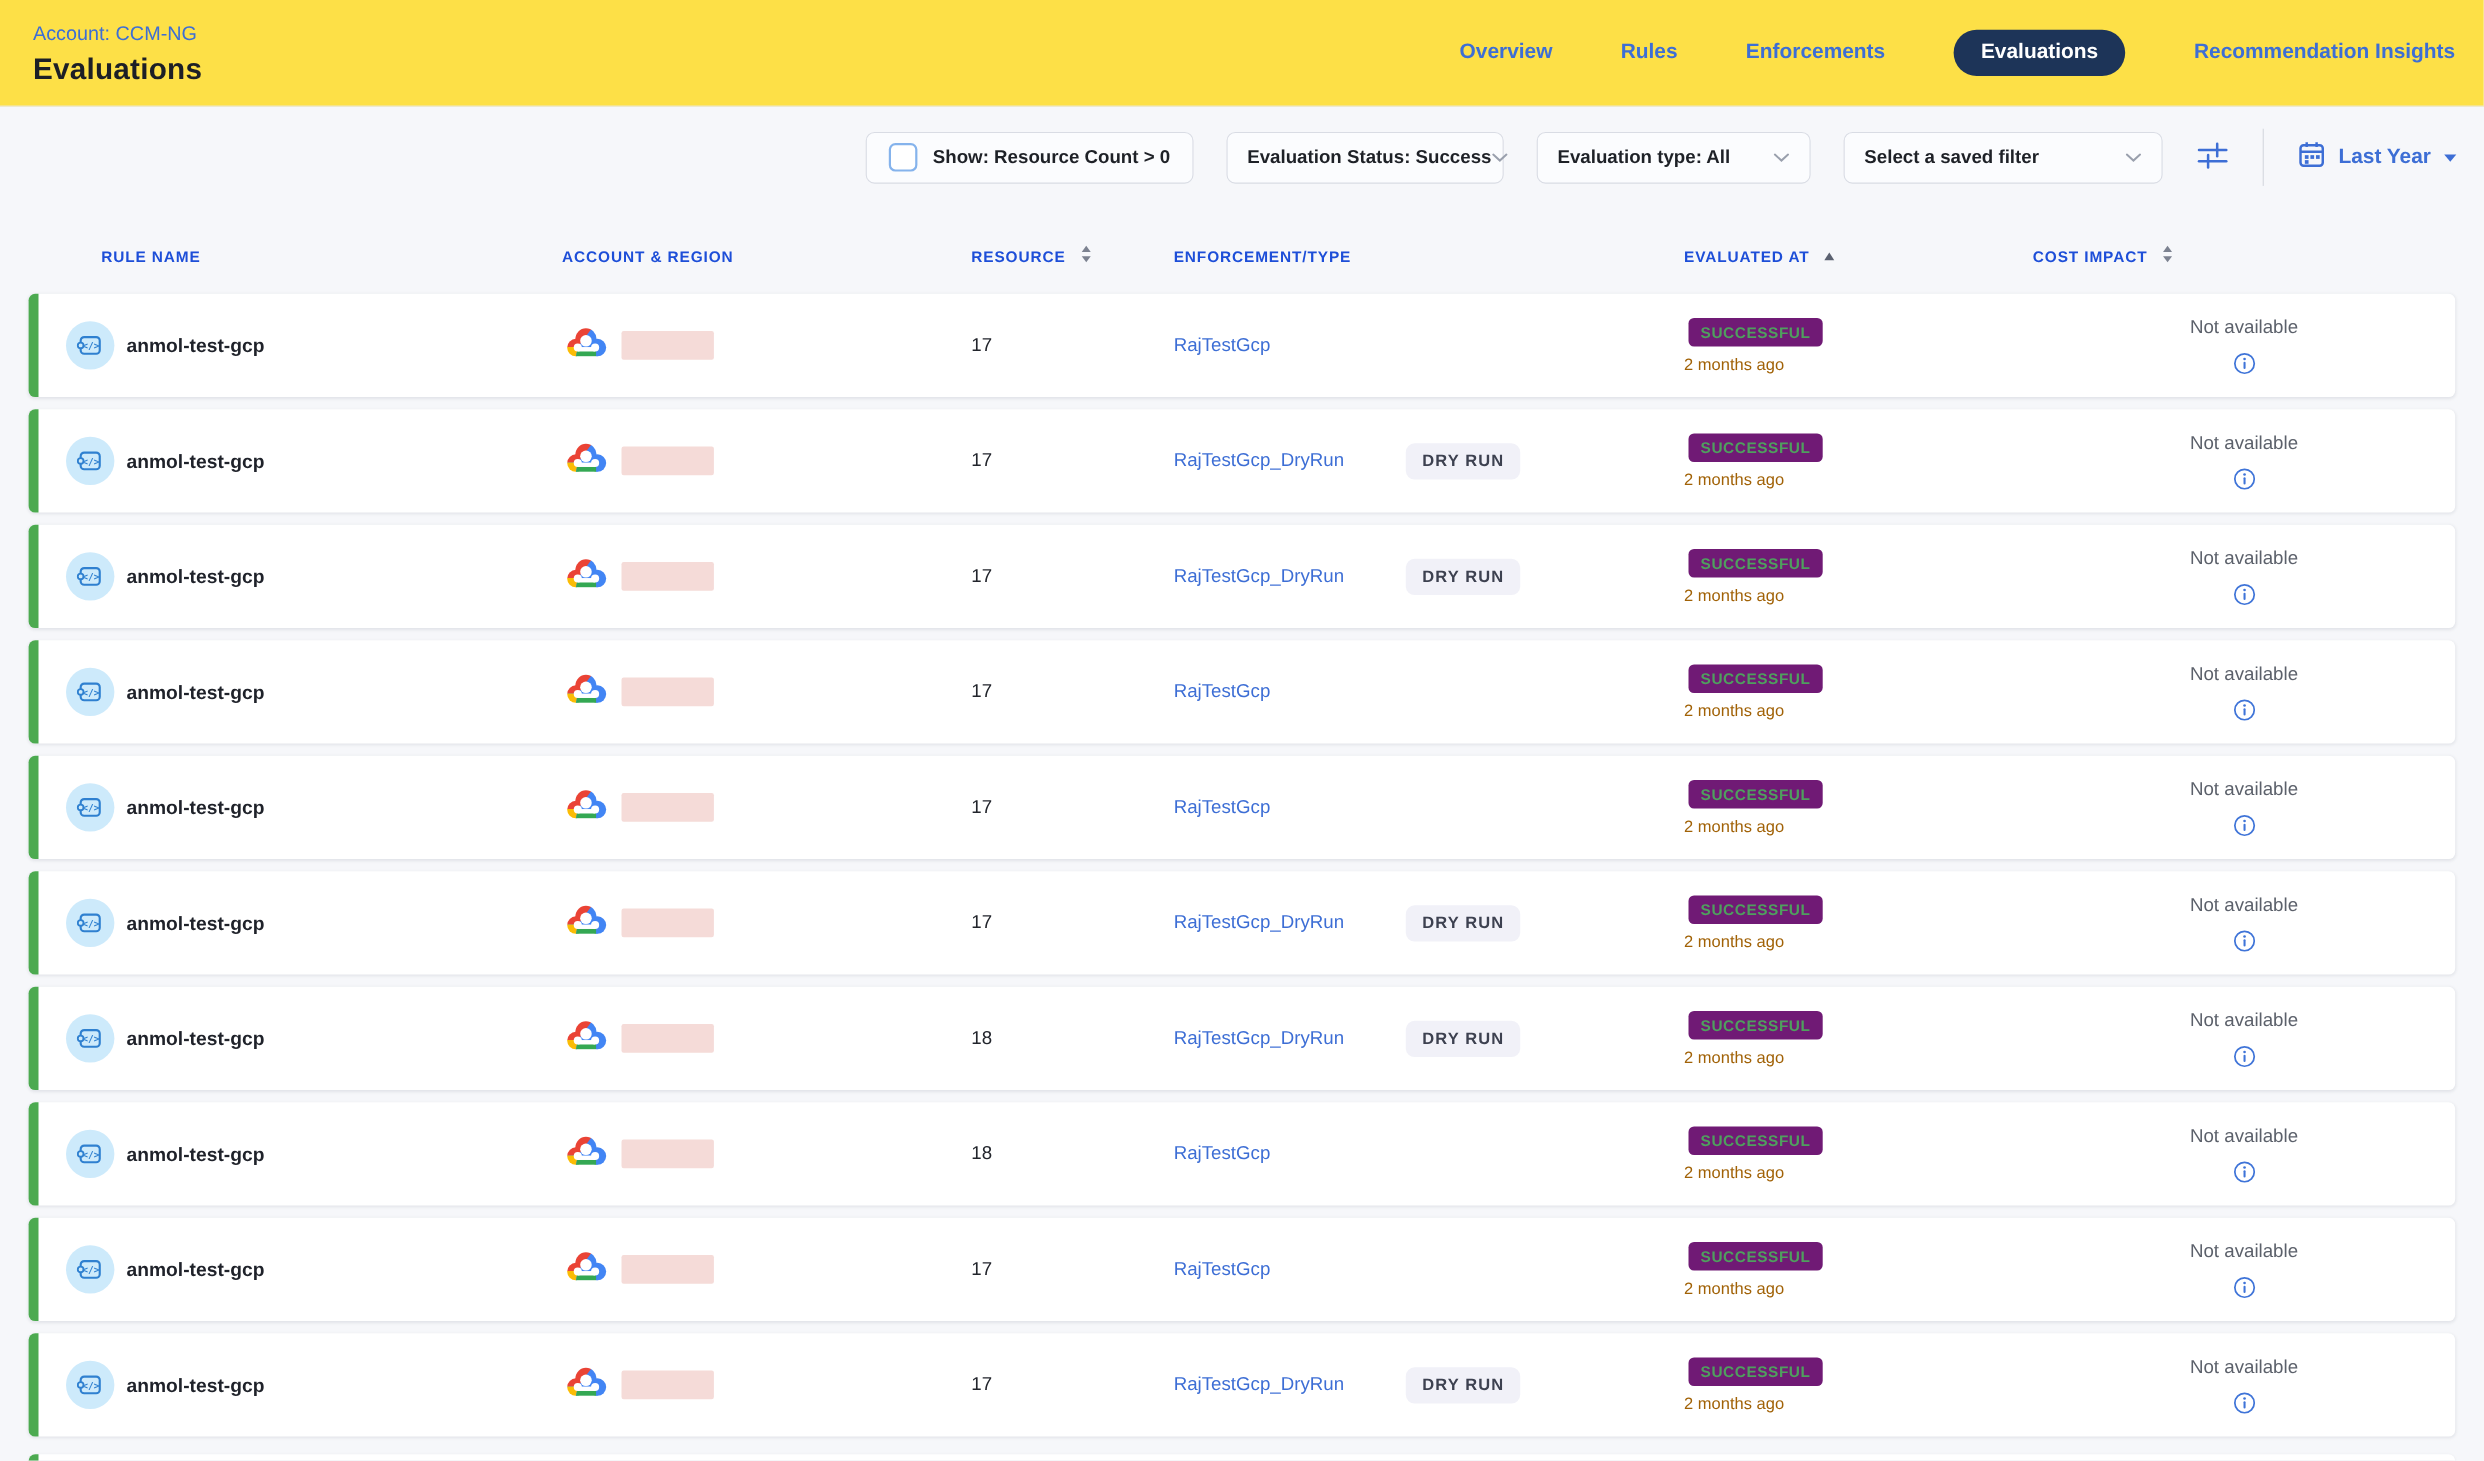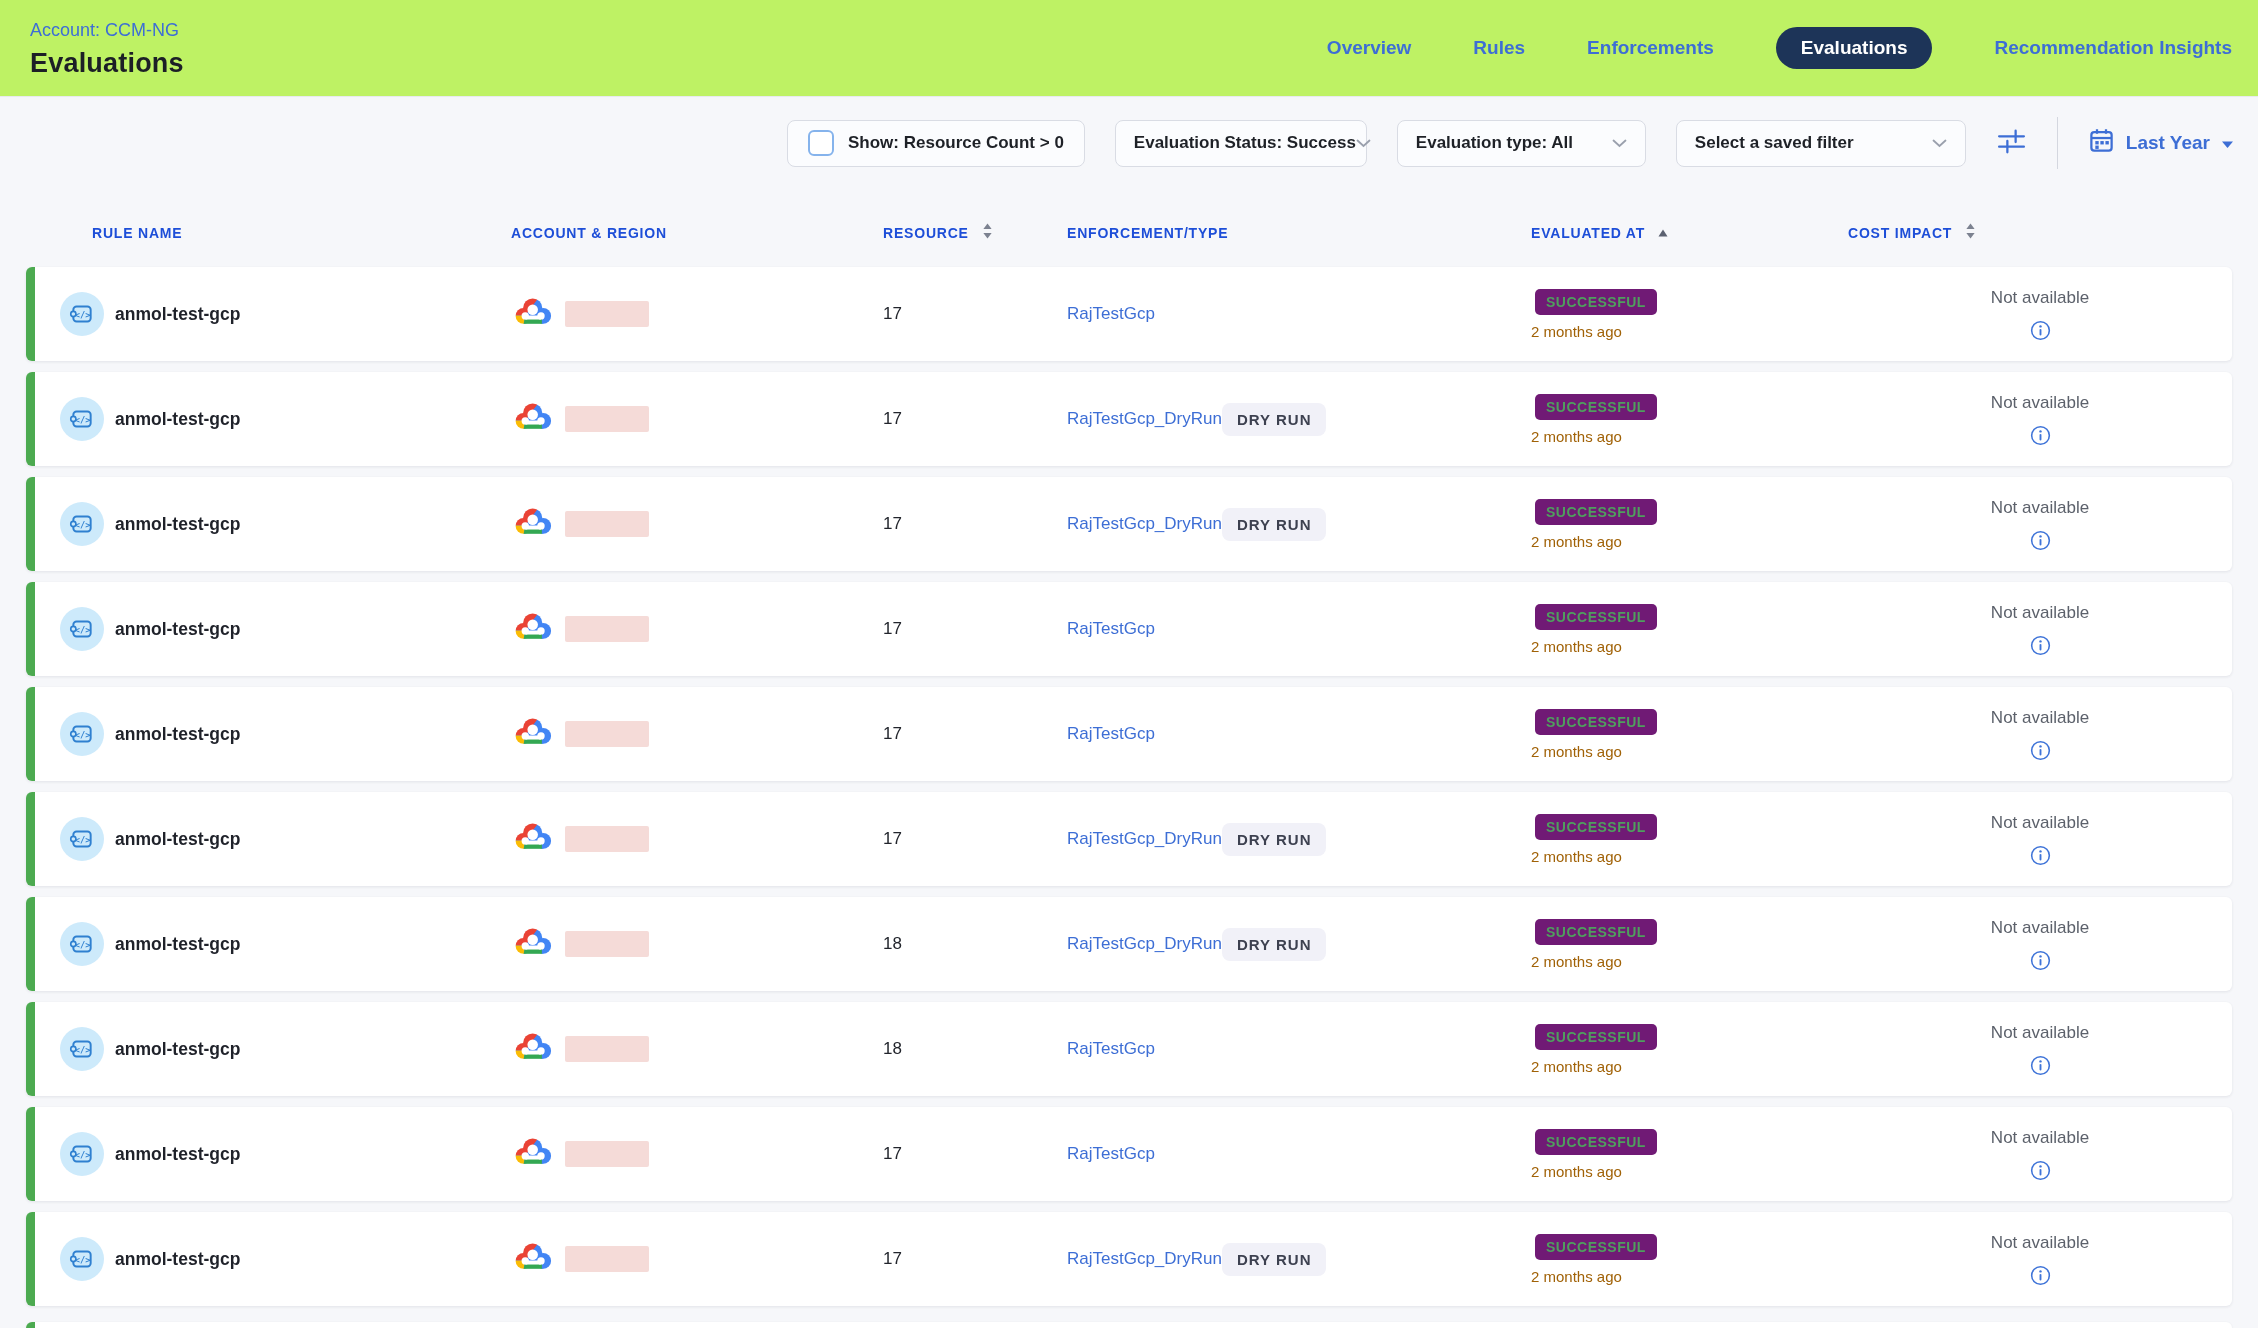--- a/index.html
+++ b/index.html
@@ -1,21 +1,21 @@
 <!DOCTYPE html>
 <html><head>
 <meta charset="utf-8">
 <style>
   * { margin:0; padding:0; box-sizing:border-box; }
   html,body { width:2258px; height:1328px; }
   body { font-family:"Liberation Sans", sans-serif; background:#f6f7fa; overflow:hidden; }
   .app { position:relative; width:2258px; height:1328px; background:#f6f7fa; }
 
   
-  .topbar { position:absolute; top:0; left:0; width:100%; height:97px; background:#bef264;
+  .topbar { position:absolute; top:0; left:0; width:100%; height:97px; background:#fde047;
             border-bottom:1px solid #e8eaef; display:flex; align-items:center; justify-content:space-between;
             padding:0 26px 0 30px; z-index:5; }
   .topbar-left { display:flex; flex-direction:column; gap:7px; padding-top:2px; }
   .account-link { font-size:18px; color:#3d6ed5; text-decoration:none; cursor:pointer; }
   .page-title { font-size:27px; font-weight:700; color:#1c1f26; letter-spacing:.2px; }
   .topnav { display:flex; align-items:center; gap:62px; }
   .nav-item { font-size:19px; font-weight:600; color:#3d6ed5; text-decoration:none; cursor:pointer; white-space:nowrap; }
   .nav-item.active { background:#1d3458; color:#ffffff; padding:10px 25px; border-radius:26px; }
 
   
@@ -45,21 +45,21 @@
   .rowbar { position:absolute; left:0; top:0; bottom:0; width:9px; background:#4caa50; border-radius:6px 0 0 6px; }
   .cell { display:flex; align-items:center; min-width:0; }
   .c1 { padding-left:34px; gap:11px; }
   .rule-icon-circle { width:44px; height:44px; border-radius:50%; background:#cdeafb; display:flex;
                       align-items:center; justify-content:center; flex:none; }
   .rule-name { font-size:17.5px; font-weight:600; color:#1f222a; }
   .c2 { gap:10px; padding-left:2px; }
   .redacted { width:84px; height:26px; background:#f5dbd8; border-radius:2px; }
   .c3 { font-size:17px; color:#22252c; }
   .enf-link { font-size:17px; font-weight:500; color:#3d6ed5; text-decoration:none; cursor:pointer; }
-  .dryrun-badge { background:#f1f1f8; color:#3d4150; font-size:15px; font-weight:700;
+  .dryrun-badge { margin-left:56px; background:#f1f1f8; color:#3d4150; font-size:15px; font-weight:700;
                   letter-spacing:1px; padding:8px 15px; border-radius:8px; }
   .c5 { flex-direction:column; align-items:flex-start; justify-content:center; gap:8px; }
   .status-badge { background:#701a75; color:#4f9f5e; font-size:14px; font-weight:700; letter-spacing:.5px;
                   padding:5px 11px; border-radius:5px; margin-left:4px; }
   .time-ago { font-size:15px; color:#a16207; }
   .c6 { gap:12px; font-size:17px; color:#5c616b;flex-direction:column; }
   .info-icon { display:flex; align-items:center; cursor:pointer; }
   .row-sliver { position:absolute; top:1322px; left:26px; right:26px; height:6px; background:#ffffff;
                 border-radius:6px 6px 0 0; box-shadow:0 1px 3px rgba(25,35,60,.09); }
   .row-sliver .rowbar { border-radius:6px 0 0 0; }

